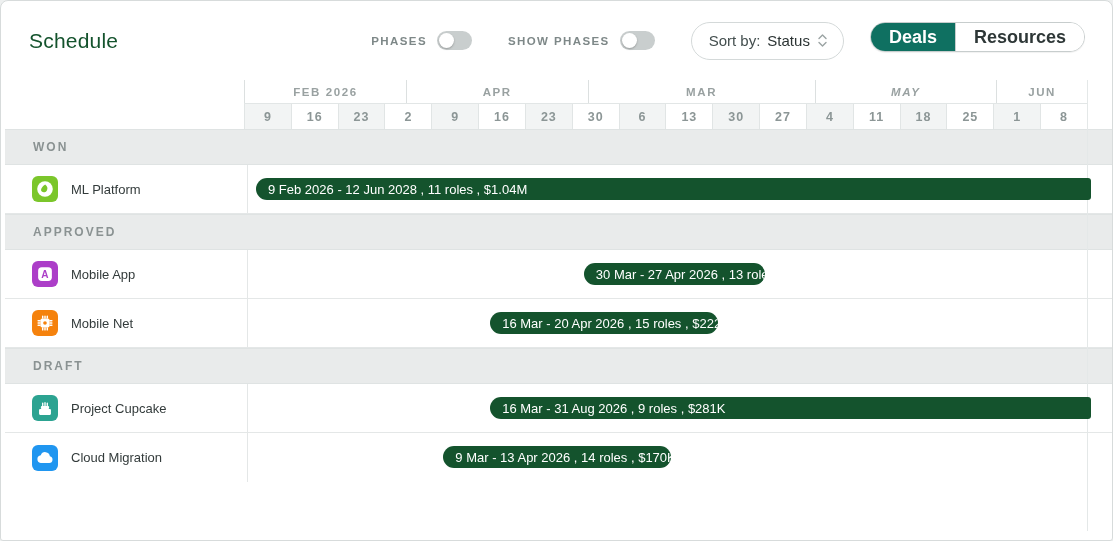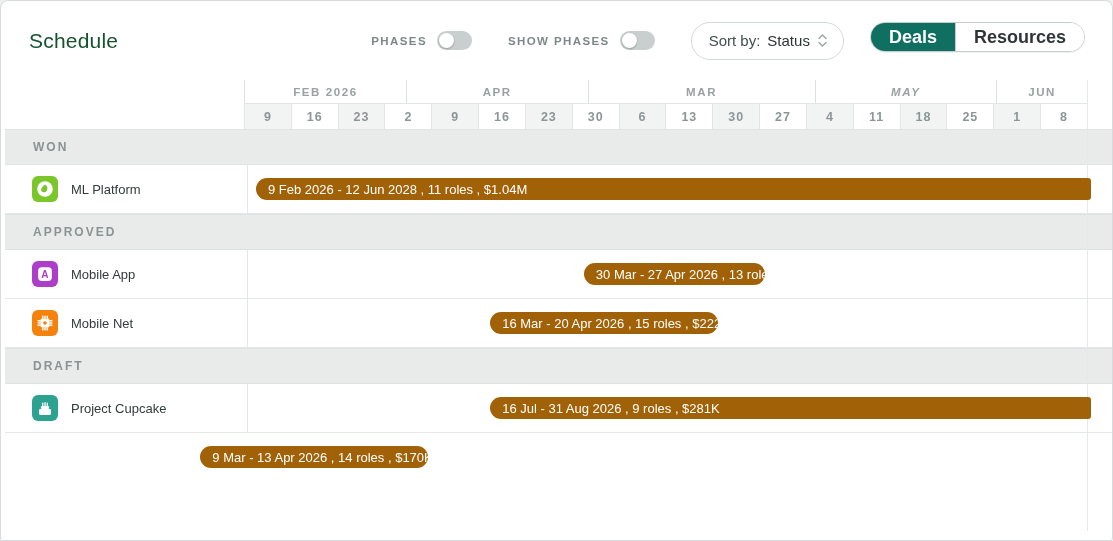--- a/index.html
+++ b/index.html
@@ -41,21 +41,21 @@
   .band { height:36px; background:#e9ebeb; border-top:1px solid #dfe3e3; border-bottom:1px solid #dfe3e3;
           display:flex; align-items:center; }
   .band span { margin-left:28px; font-size:12px; font-weight:bold; letter-spacing:2px; color:#8a9292; }
   .prow { height:49px; display:flex; background:#fff; border-bottom:1px solid #e4e7e7; cursor:pointer; }
   .prow:last-child { border-bottom:none; }
   .pleft { width:243px; flex:0 0 243px; display:flex; align-items:center; border-right:1px solid #e4e7e7; }
   .picon { width:26px; height:26px; border-radius:6px; margin-left:27px; flex:0 0 26px;
            display:flex; align-items:center; justify-content:center; }
   .pname { margin-left:13px; font-size:13px; color:#333b3b; }
   .ptrack { position:relative; flex:1; }
-  .bar { position:absolute; top:13px; height:22px; background:#a16207; border-radius:11px; z-index:2;
+  .bar { position:absolute; top:13px; height:22px; background:#14532d; border-radius:11px; z-index:2;
          display:flex; align-items:center; overflow:hidden; cursor:pointer; }
   .bar span { padding:0 12px; font-size:13px; color:#fff; white-space:nowrap; }
   .bar.clip-right { border-radius:11px 3px 3px 11px; }
 
   .endline { position:absolute; left:1086px; top:79px; height:451px; width:0; border-left:1px solid #e4e8e8; z-index:1; }
 </style>
 </head>
 <body>
 
 <div class="card">
@@ -194,25 +194,33 @@
       <rect x="7.5" y="9.8" width="9" height="3.2" rx="1" fill="#fff"></rect>
       <g stroke="#fff" stroke-width="1.5" stroke-linecap="round">
                 <path d="M9.5 6.8v2.4M12 6.2v3M14.5 6.8v2.4"></path>
               </g>
             </svg>
           </div>
           <div class="pname">Project Cupcake</div>
         </div>
         <div class="ptrack">
           <div class="bar clip-right" style="left: 242.167px; width: 600.833px;">
-            <span>16 Jul - 31 Aug 2026 , 9 roles , $281K</span>
-          </div>
-        </div>
-      </div>
-      <div class="prow">
+            <span>16 Mar - 31 Aug 2026 , 9 roles , $281K</span>
+          </div>
+        </div>
+      </div>
+      <div class="prow">
+        <div class="pleft">
+          <div class="picon" style="background: rgb(32, 150, 240);">
+            <svg width="22" height="22" viewBox="0 0 24 24">
+      <path d="M7.3 17.5h9.4a3.7 3.7 0 0 0 .6-7.3A5.1 5.1 0 0 0 7.4 9a4.3 4.3 0 0 0-.1 8.5z" fill="#fff"></path>
+            </svg>
+          </div>
+          <div class="pname">Cloud Migration</div>
+        </div>
         <div class="ptrack">
           <div class="bar" style="left: 195.333px; width: 228.167px;">
             <span>9 Mar - 13 Apr 2026 , 14 roles , $170K</span>
           </div>
         </div>
       </div>
     </div>
 
   <div class="endline"></div>
 </div>

